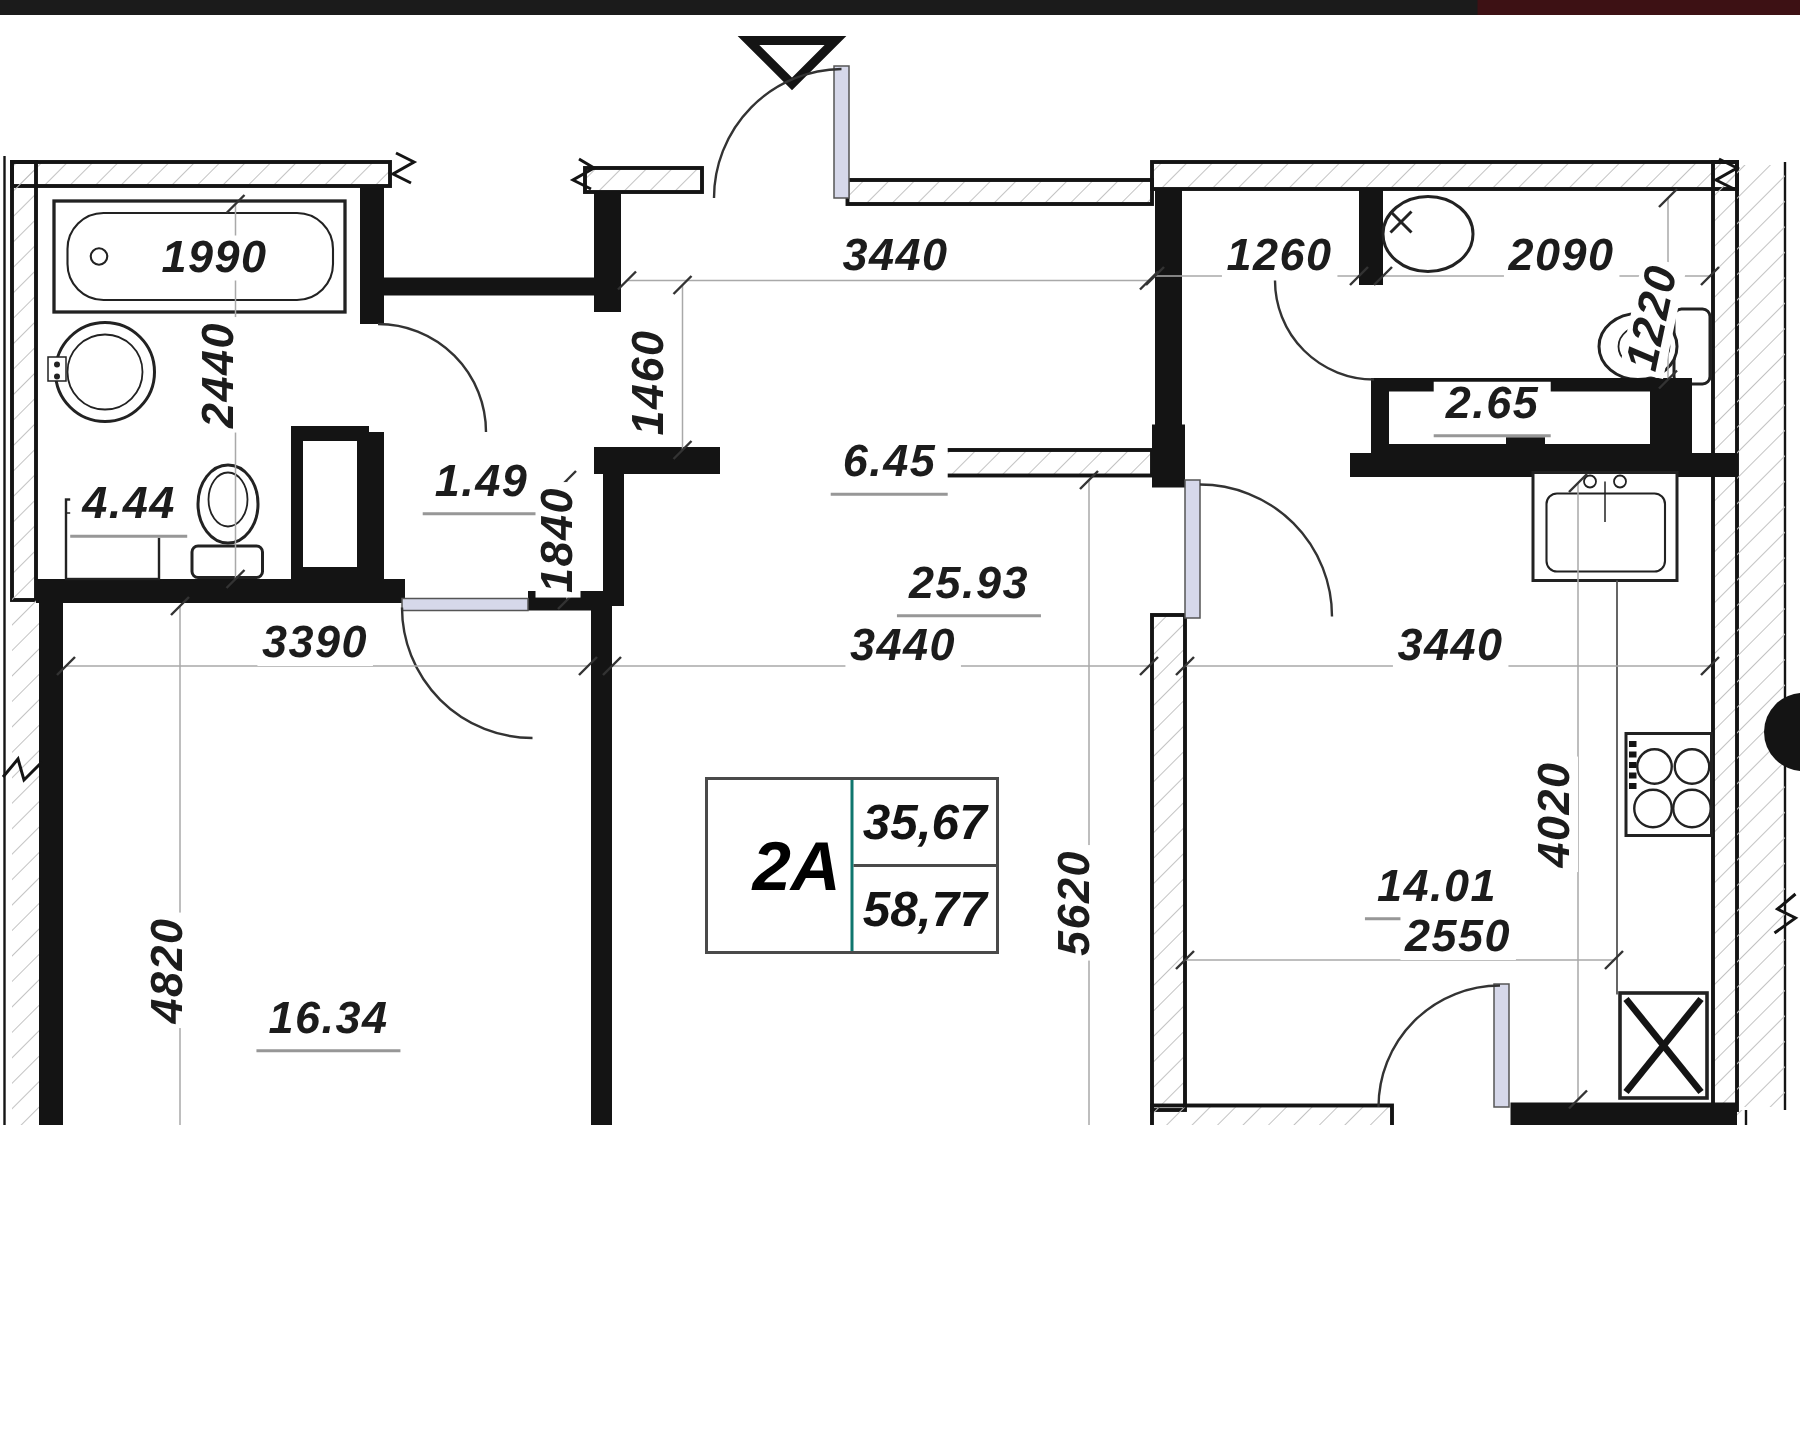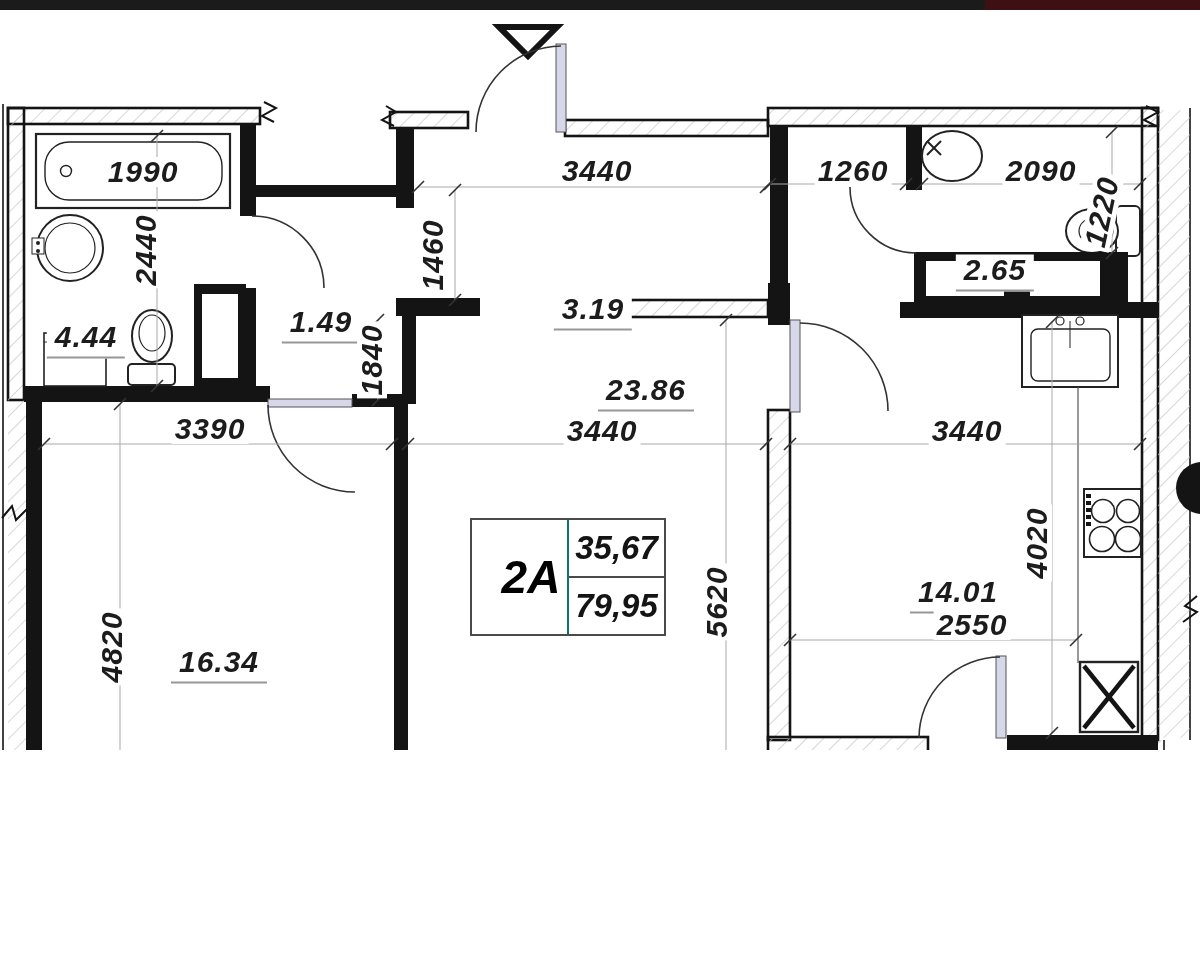--- a/index.html
+++ b/index.html
@@ -295,37 +295,37 @@
 </svg>
 
 <div class="lbl" style="left:143px;top:172px">1990</div>
 <div class="lbl rot" style="left:146px;top:250px">2440</div>
 <div class="lbl area" style="left:86px;top:304px">4.44</div>
 <div class="lbl area" style="left:321px;top:289px">1.49</div>
 <div class="lbl" style="left:210px;top:429px">3390</div>
 <div class="lbl rot" style="left:433px;top:255px">1460</div>
 <div class="lbl rot" style="left:372px;top:360px">1840</div>
 <div class="lbl" style="left:597px;top:171px">3440</div>
-<div class="lbl area" style="left:593px;top:276px">3.19</div>
-<div class="lbl area" style="left:646px;top:357px">23.86</div>
+<div class="lbl area" style="left:593px;top:276px">6.45</div>
+<div class="lbl area" style="left:646px;top:357px">25.93</div>
 <div class="lbl" style="left:602px;top:431px">3440</div>
 <div class="lbl" style="left:853px;top:171px">1260</div>
 <div class="lbl" style="left:1041px;top:171px">2090</div>
 <div class="lbl rot78" style="left:1102px;top:212px">1220</div>
 <div class="lbl area" style="left:995px;top:237px">2.65</div>
 <div class="lbl" style="left:967px;top:431px">3440</div>
 <div class="lbl rot" style="left:1037px;top:543px">4020</div>
 <div class="lbl area" style="left:958px;top:559px">14.01</div>
 <div class="lbl" style="left:972px;top:625px">2550</div>
-<div class="lbl area" style="left:219px;top:629px">16.34</div>
+<div class="lbl area" style="left:219px;top:647px">16.34</div>
 <div class="lbl rot" style="left:112px;top:647px">4820</div>
 <div class="lbl rot" style="left:717px;top:602px">5620</div>
 <div class="lbl area" style="left:973px;top:845px">2.26</div>
 
 <div class="unitbox">
   <div class="u-code">2A</div>
   <div class="u-areas">
     <div class="u-a1">35,67</div>
-    <div class="u-a2">79,95</div>
+    <div class="u-a2">58,77</div>
   </div>
 </div>
 
 </div>
 
 </body></html>

